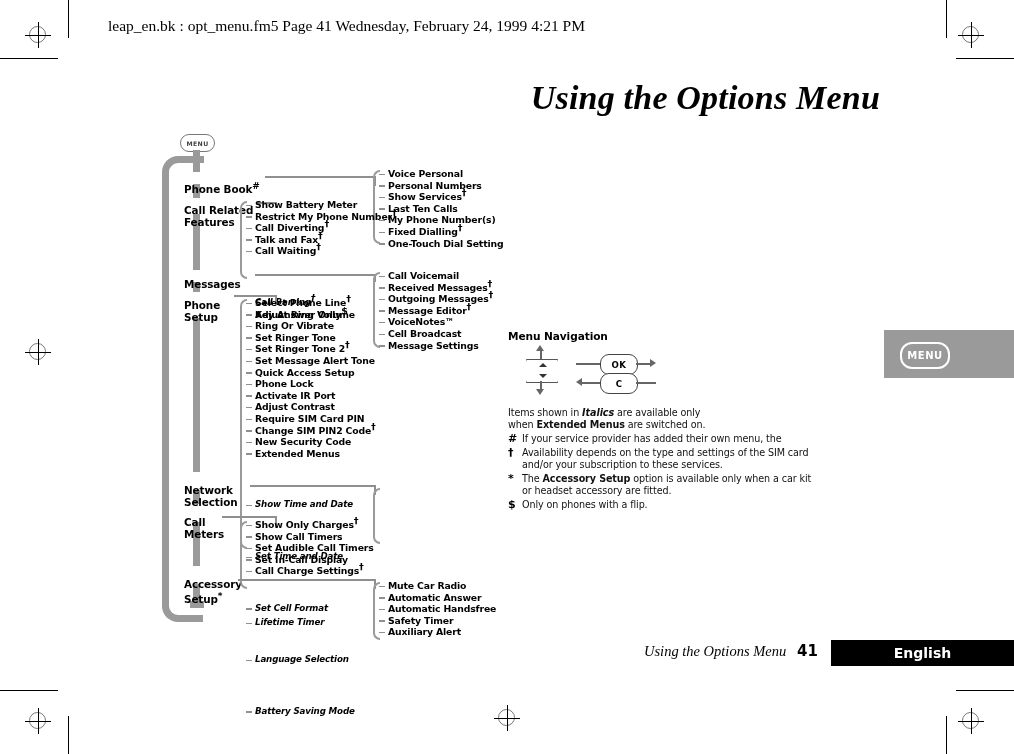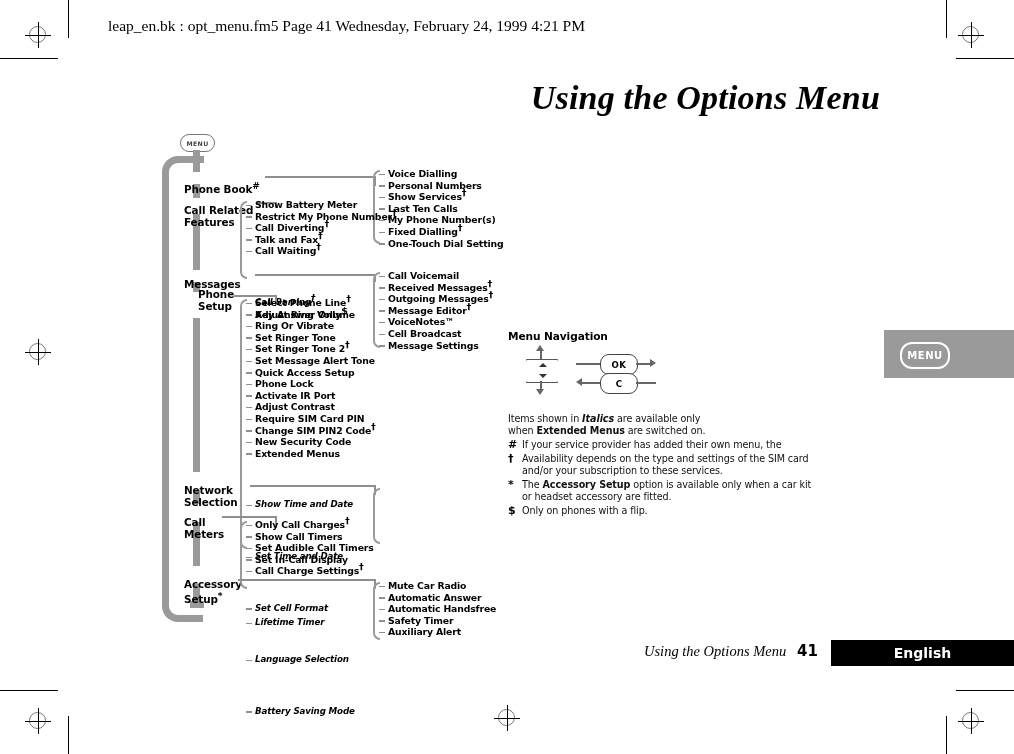--- a/index.html
+++ b/index.html
@@ -177,42 +177,42 @@
   <div class="l1" style="left:24px;top:38px;">
     <span>Phone Book</span><sup>#</sup>
   </div>
   <div class="l1" style="left:24px;top:62px;">
     <span>Call Related
 Features</span>
   </div>
   <div class="l1" style="left:24px;top:136px;">
     <span>Messages</span>
   </div>
-  <div class="l1" style="left:24px;top:146px;margin-left:14px;">
+  <div class="l1" style="left:24px;top:157px;">
     <span>Phone
 Setup</span>
   </div>
   <div class="l1" style="left:24px;top:342px;">
     <span>Network
 Selection</span>
   </div>
   <div class="l1" style="left:24px;top:374px;">
     <span>Call
 Meters</span>
   </div>
   <div class="l1" style="left:24px;top:436px;">
     <span>Accessory
 Setup</span><sup>*</sup>
   </div>
 
   <div class="connector" style="left:105px;top:44px;width:110px;"></div>
   <div class="connector-v" style="left:214px;top:44px;height:10px;"></div>
   <div class="bracket" style="left:213px;top:38px;height:74px;"></div>
   <div class="sublist" style="left:220px;top:36px;">
-      <div class="sub"><span>Voice Dialling</span></div>
+      <div class="sub"><span>Voice Personal</span></div>
       <div class="sub"><span>Personal Numbers</span></div>
       <div class="sub"><span>Show Services</span><span class="dag">†</span></div>
       <div class="sub"><span>Last Ten Calls</span></div>
       <div class="sub"><span>My Phone Number(s)</span></div>
       <div class="sub"><span>Fixed Dialling</span><span class="dag">†</span></div>
       <div class="sub"><span>One-Touch Dial Setting</span></div>
     </div>
 
   <div class="connector" style="left:96px;top:70px;width:20px;"></div>
   <div class="connector-v" style="left:115px;top:70px;height:6px;"></div>
@@ -268,21 +268,21 @@
     </div>
 
   <div class="connector" style="left:90px;top:353px;width:125px;"></div>
   <div class="connector-v" style="left:214px;top:353px;height:10px;"></div>
   <div class="bracket" style="left:213px;top:356px;height:56px;"></div>
 
   <div class="connector" style="left:62px;top:384px;width:54px;"></div>
   <div class="connector-v" style="left:115px;top:384px;height:12px;"></div>
   <div class="bracket" style="left:80px;top:389px;height:68px;"></div>
   <div class="sublist" style="left:87px;top:387px;">
-      <div class="sub"><span>Only Call Charges</span><span class="dag">†</span></div>
+      <div class="sub"><span>Show Only Charges</span><span class="dag">†</span></div>
       <div class="sub"><span>Show Call Timers</span></div>
       <div class="sub"><span>Set Audible Call Timers</span></div>
       <div class="sub"><span>Set In-Call Display</span></div>
       <div class="sub"><span>Call Charge Settings</span><span class="dag">†</span></div>
       <div class="sub ital"><span>Lifetime Timer</span></div>
     </div>
 
   <div class="connector" style="left:78px;top:447px;width:137px;"></div>
   <div class="connector-v" style="left:214px;top:447px;height:10px;"></div>
   <div class="bracket" style="left:213px;top:450px;height:58px;"></div>
@@ -319,21 +319,21 @@
     <div class="arrowhead ah-r abs" style="left:142px;top:12px;"></div>
 
     <div class="arrowhead ah-l abs" style="left:68px;top:31px;"></div>
     <div class="hbar" style="left:74px;top:35px;width:18px;"></div>
     <div class="keypill" style="left:92px;top:26px;width:36px;height:19px;">
       <span>C</span>
     </div>
     <div class="hbar" style="left:128px;top:35px;width:20px;"></div>
   </div>
 
-  <div class="legend-note" style="margin-top:14px;">
+  <div class="legend-note" style="margin-top:8px;">
     <div><span>Items shown in </span><i>Italics</i><span> are available only</span></div>
     <div><span>when </span><b>Extended Menus</b><span> are switched on.</span></div>
   </div>
 
   <div class="fn">
     <div class="fn-mark">#</div>
     <div class="fn-text">
       <div>If your service provider has added their own menu, the</div>
     </div>
   </div>

